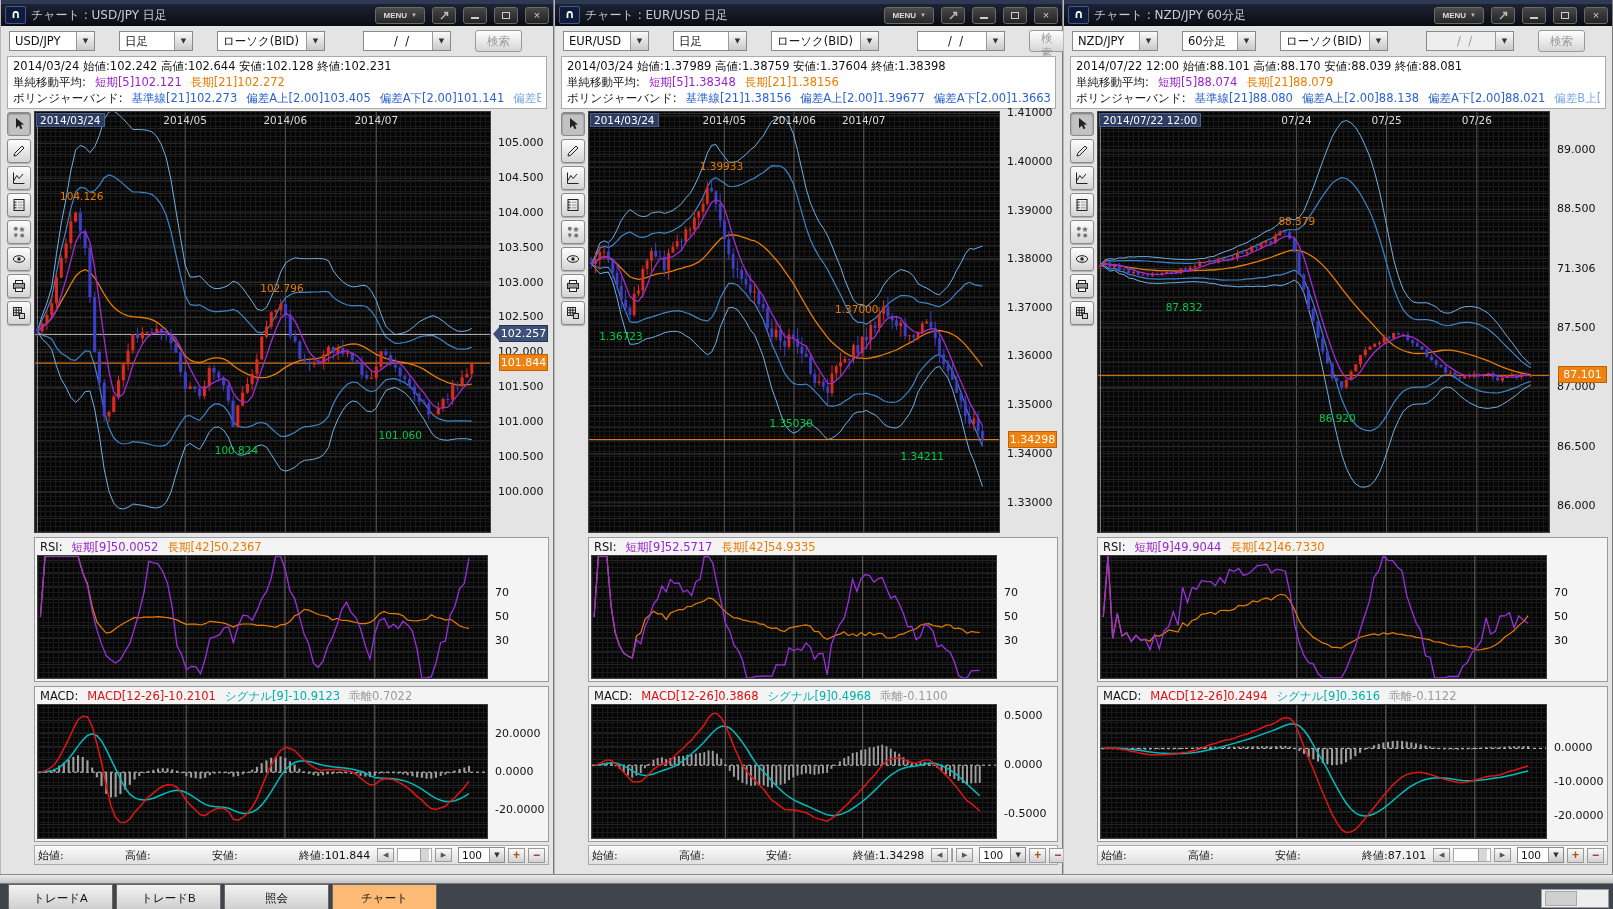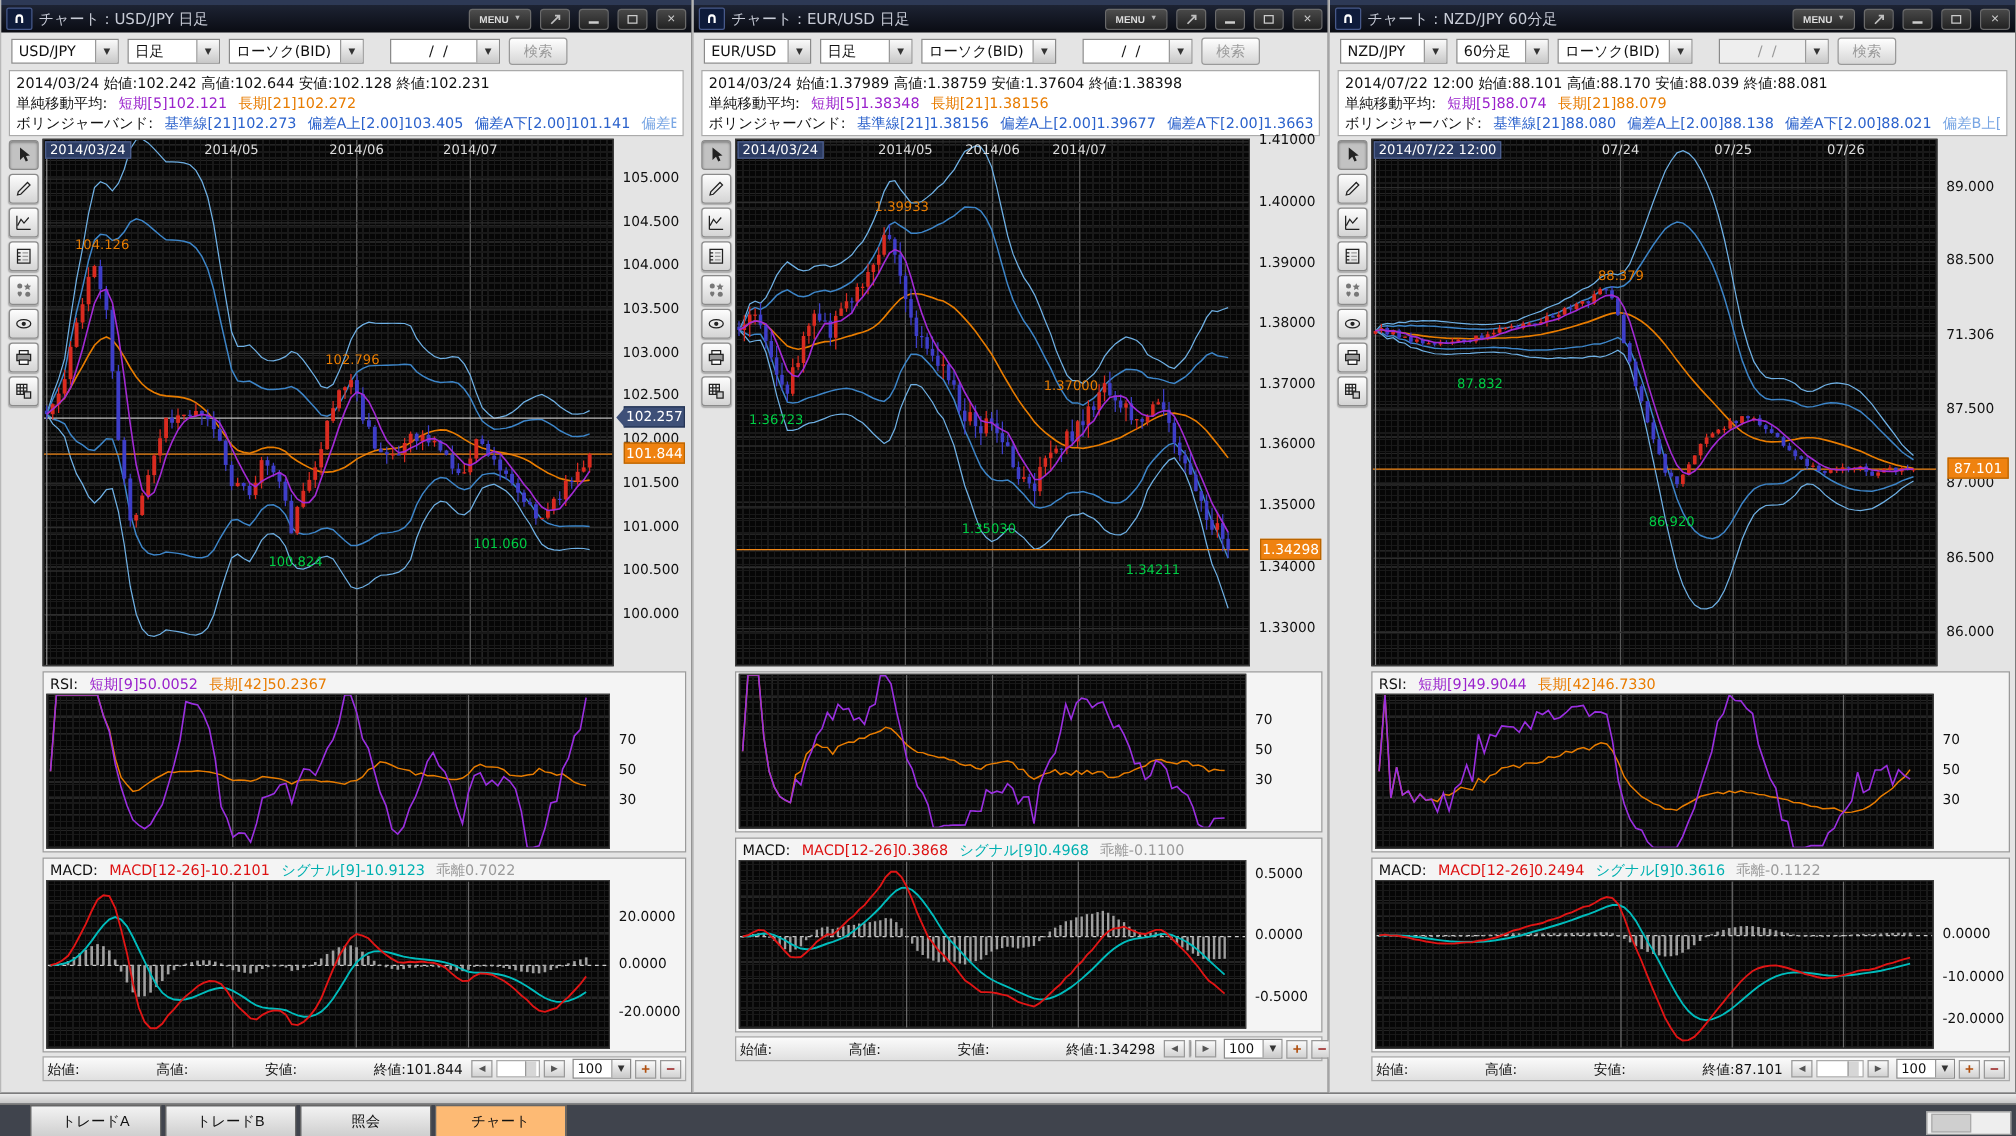--- a/index.html
+++ b/index.html
@@ -16,21 +16,21 @@
   .tbsp{flex:1;}
   .menu-btn{height:17px;border:1px solid #6a6a6a;border-radius:3px;background:linear-gradient(#4d4d4d,#262626);
     color:#ddd;font-size:8px;font-weight:bold;display:flex;align-items:center;gap:4px;padding:0 7px;cursor:pointer;}
   .menu-btn .mcaret{font-size:6px;color:#bbb;}
   .win-btn{width:24px;height:17px;flex:none;border:1px solid #6a6a6a;border-radius:3px;margin-left:2px;
     background:linear-gradient(#484848,#222);color:#ccc;font-size:11px;line-height:14px;text-align:center;
     display:flex;align-items:center;justify-content:center;padding:0;cursor:pointer;}
   .g-min{display:block;width:8px;height:2px;background:#ccc;margin-top:6px;}
   .g-max{display:block;width:8px;height:7px;border:1px solid #ccc;box-sizing:border-box;}
   
-  .toolbar{height:30px;flex:none;display:flex;align-items:center;gap:7px;padding:0 8px;}
+  .toolbar{height:30px;flex:none;display:flex;align-items:center;gap:24px;padding:0 8px;}
   .dd{display:flex;height:20px;box-sizing:border-box;border:1px solid #8a8a8a;background:#fff;align-items:stretch;}
   .dd-val{padding:2px 5px;white-space:pre;font-size:11.5px;}
   .dd.pair .dd-val{min-width:56px;} .dd.tf .dd-val{min-width:44px;} .dd.pt .dd-val{min-width:78px;}
   .dd.date{margin-left:14px;} .dd.date .dd-val{min-width:58px;text-align:center;}
   .dd.date.disabled .dd-val{color:#999;background:#eee;}
   .dd-btn{width:17px;background:linear-gradient(#fafafa,#c9c9c9);border-left:1px solid #999;color:#333;
     font-size:7px;display:flex;align-items:center;justify-content:center;cursor:pointer;}
   .search-btn{height:22px;padding:0 11px;border:1px solid #999;border-radius:3px;
     background:linear-gradient(#fefefe,#d6d6d6);color:#9a9a9a;font-size:11.5px;cursor:pointer;}
   
@@ -88,21 +88,21 @@
   .sb-track{flex:1;max-width:118px;height:14px;box-sizing:border-box;border:1px solid #aaa;background:#fff;position:relative;}
   .sb-thumb{position:absolute;left:66%;width:24%;top:0;bottom:0;background:#d6d6d6;border-left:1px solid #999;}
   .dd.count{height:16px;margin-left:3px;} .dd.count .dd-val{min-width:24px;padding:1px 3px;font-size:10.5px;}
   .dd.count .dd-btn{width:14px;}
   .pm-btn{width:17px;height:15px;flex:none;border:1px solid #999;background:linear-gradient(#fafafa,#d2d2d2);
     color:#b05010;font-weight:bold;font-size:12px;line-height:12px;padding:0;cursor:pointer;}
   .pm-btn.minus{color:#a03030;}
   
   .statusband{height:8px;background:linear-gradient(#ececec,#c4c4c4);border-top:1px solid #8a8a8a;}
   .tabbar{height:27px;box-sizing:border-box;background:#40444d;border-top:1px solid #777;
-    display:flex;align-items:stretch;padding-left:24px;gap:3px;position:relative;}
+    display:flex;align-items:stretch;padding-left:8px;gap:3px;position:relative;}
   .tab{min-width:105px;border:1px solid #666;border-bottom:none;background:linear-gradient(#f3f3f3,#cdcdcd);
     color:#111;font-size:11.5px;text-align:center;line-height:24px;padding:0 10px;cursor:pointer;}
   .tab.active{background:#fdba74;}
   .corner-scroll{position:absolute;right:4px;top:5px;width:66px;height:17px;background:#eee;border:1px solid #999;}
   .corner-thumb{position:absolute;left:4%;width:46%;top:1px;bottom:1px;background:#cfcfcf;border:1px solid #aaa;}
 </style>
 </head>
 <body>
 
 <div id="app">
@@ -956,20 +956,23 @@
               <div class="tick" style="top:196px">1.37000</div>
               <div class="tick" style="top:244px">1.36000</div>
               <div class="tick" style="top:293px">1.35000</div>
               <div class="tick" style="top:342px">1.34000</div>
               <div class="tick" style="top:391px">1.33000</div>
               <div class="badge orange" style="top:320px">1.34298</div>
             </div>
         </div>
 
         <div class="sub-panel">
+          <div class="sub-label">
+            <span class="k">RSI:</span><span class="c-purple">短期[9]52.5717</span><span class="c-orange">長期[42]54.9335</span>
+          </div>
           <div class="sub-row rsi-row">
             <div class="plotwrap rsi-plot">
                 <svg width="404" height="122">
                   <line x1="133.3" y1="0" x2="133.3" y2="122" stroke="#686868"></line>
                   <line x1="202.0" y1="0" x2="202.0" y2="122" stroke="#686868"></line>
                   <line x1="270.7" y1="0" x2="270.7" y2="122" stroke="#686868"></line>
                   <path d="M2.1 61.0 L6.4 0.0 L10.6 0.0 L14.8 0.0 L19.1 50.0 L23.3 77.0 L27.5 89.8 L31.8 97.2 L36.0 100.0 L40.3 102.1 L44.5 79.8 L48.7 77.1 L53.0 63.4 L57.2 59.4 L61.4 55.3 L65.7 57.8 L69.9 57.9 L74.2 63.4 L78.4 57.1 L82.6 55.3 L86.9 53.6 L91.1 53.7 L95.3 50.5 L99.6 50.5 L103.8 47.7 L108.1 46.4 L112.3 44.8 L116.5 41.8 L120.8 42.9 L125.0 46.7 L129.2 51.4 L133.5 55.9 L137.7 59.1 L142.0 61.9 L146.2 62.1 L150.4 63.8 L154.7 64.7 L158.9 66.0 L163.1 65.8 L167.4 67.8 L171.6 68.3 L175.9 71.2 L180.1 72.3 L184.3 71.8 L188.6 74.6 L192.8 75.3 L197.0 72.1 L201.3 71.1 L205.5 70.4 L209.8 69.5 L214.0 68.9 L218.2 70.1 L222.5 75.3 L226.7 75.6 L230.9 80.8 L235.2 83.4 L239.4 81.2 L243.7 79.1 L247.9 78.1 L252.1 75.8 L256.4 79.6 L260.6 77.8 L264.9 80.0 L269.1 76.6 L273.3 79.4 L277.6 76.3 L281.8 79.1 L286.0 77.4 L290.3 77.5 L294.5 81.9 L298.8 82.0 L303.0 81.3 L307.2 78.6 L311.5 77.9 L315.7 75.7 L319.9 74.0 L324.2 72.8 L328.4 69.3 L332.7 68.0 L336.9 67.7 L341.1 69.6 L345.4 70.2 L349.6 71.2 L353.8 68.9 L358.1 69.0 L362.3 72.6 L366.6 72.1 L370.8 73.5 L375.0 77.3 L379.3 75.5 L383.5 76.2 L387.7 76.4" stroke="#e87c00" stroke-width="1.2" fill="none"></path>
                   <path d="M2.1 61.0 L6.4 0.0 L10.6 0.0 L14.8 0.0 L19.1 50.0 L23.3 77.0 L27.5 89.8 L31.8 97.2 L36.0 100.0 L40.3 102.1 L44.5 83.6 L48.7 87.9 L53.0 70.6 L57.2 61.2 L61.4 48.4 L65.7 42.7 L69.9 30.0 L74.2 35.8 L78.4 23.4 L82.6 27.6 L86.9 26.8 L91.1 36.0 L95.3 34.2 L99.6 39.5 L103.8 25.7 L108.1 23.3 L112.3 0.6 L116.5 0.6 L120.8 7.1 L125.0 28.3 L129.2 46.3 L133.5 67.4 L137.7 75.0 L142.0 89.2 L146.2 94.4 L150.4 103.9 L154.7 122.0 L158.9 122.0 L163.1 120.4 L167.4 120.3 L171.6 120.0 L175.9 120.1 L180.1 120.0 L184.3 108.6 L188.6 108.9 L192.8 109.0 L197.0 91.9 L201.3 94.6 L205.5 92.9 L209.8 94.2 L214.0 87.0 L218.2 90.8 L222.5 103.1 L226.7 97.6 L230.9 97.4 L235.2 118.9 L239.4 88.6 L243.7 77.1 L247.9 68.0 L252.1 62.5 L256.4 45.5 L260.6 23.2 L264.9 35.4 L269.1 22.4 L273.3 18.5 L277.6 19.6 L281.8 26.1 L286.0 22.8 L290.3 21.6 L294.5 32.2 L298.8 42.3 L303.0 40.0 L307.2 47.7 L311.5 57.7 L315.7 71.0 L319.9 70.4 L324.2 83.6 L328.4 80.4 L332.7 68.4 L336.9 70.4 L341.1 75.3 L345.4 90.8 L349.6 89.1 L353.8 93.5 L358.1 96.2 L362.3 105.6 L366.6 119.5 L370.8 122.0 L375.0 122.0 L379.3 114.8 L383.5 114.6 L387.7 114.4" stroke="#9a2fe0" stroke-width="1.3" fill="none"></path>
                 </svg>
               </div>

